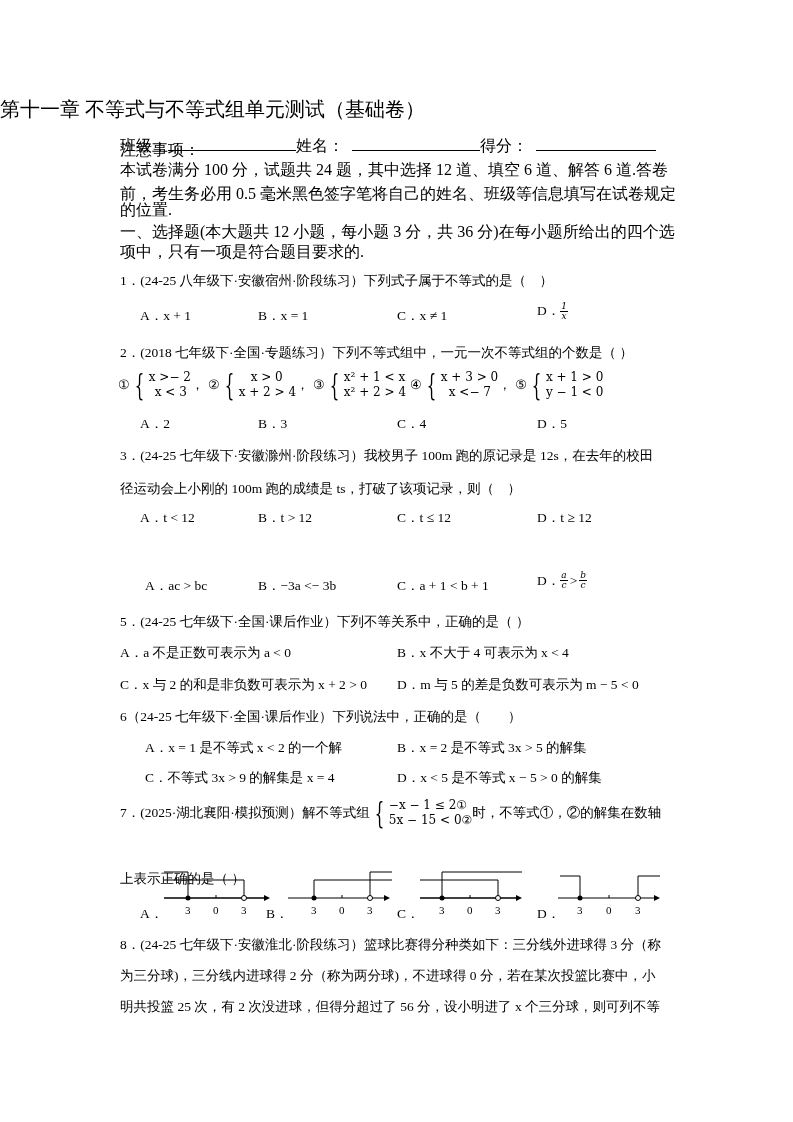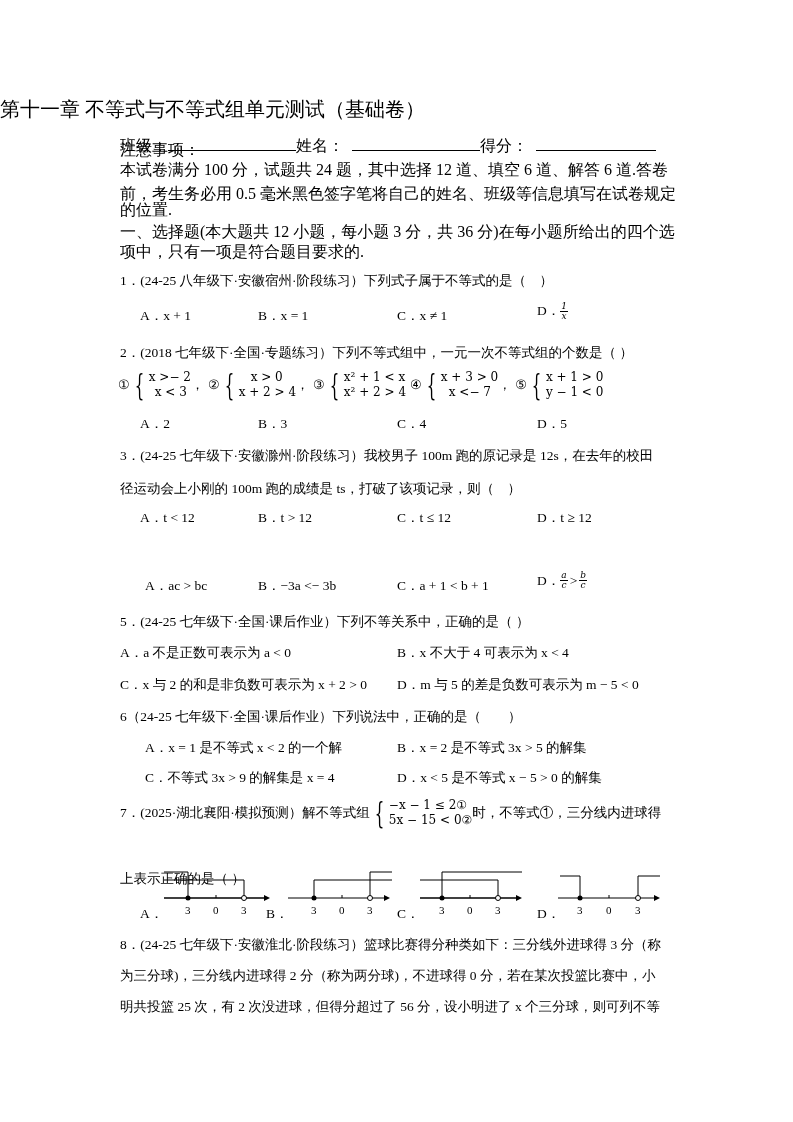--- a/index.html
+++ b/index.html
@@ -138,21 +138,21 @@
 
   <div class="abs q" style="top:798px; left:120px; display:flex; align-items:center;">
     <span>7．(2025·湖北襄阳·模拟预测）解不等式组</span>
     <span class="sys">
         <span class="brace">{</span>
         <span class="rows">
           <span>−x − 1 ≤ 2①</span>
           <span>5x − 15 &lt; 0②</span>
         </span>
       </span>
-    <span>时，不等式①，三分线内进球得</span>
+    <span>时，不等式①，②的解集在数轴</span>
   </div>
   <div class="abs q" style="top:842px; left:120px;margin-top:28px;">上表示正确的是（ ）</div>
 
   <div class="abs opt" style="top:905px; left:140px;">A．</div>
   <div class="abs opt" style="top:905px; left:266px;">B．</div>
   <div class="abs opt" style="top:905px; left:397px;">C．</div>
   <div class="abs opt" style="top:905px; left:537px;">D．</div>
 
   <div class="numline" style="left:160px; top:868px;">
     <svg width="110" height="52">

